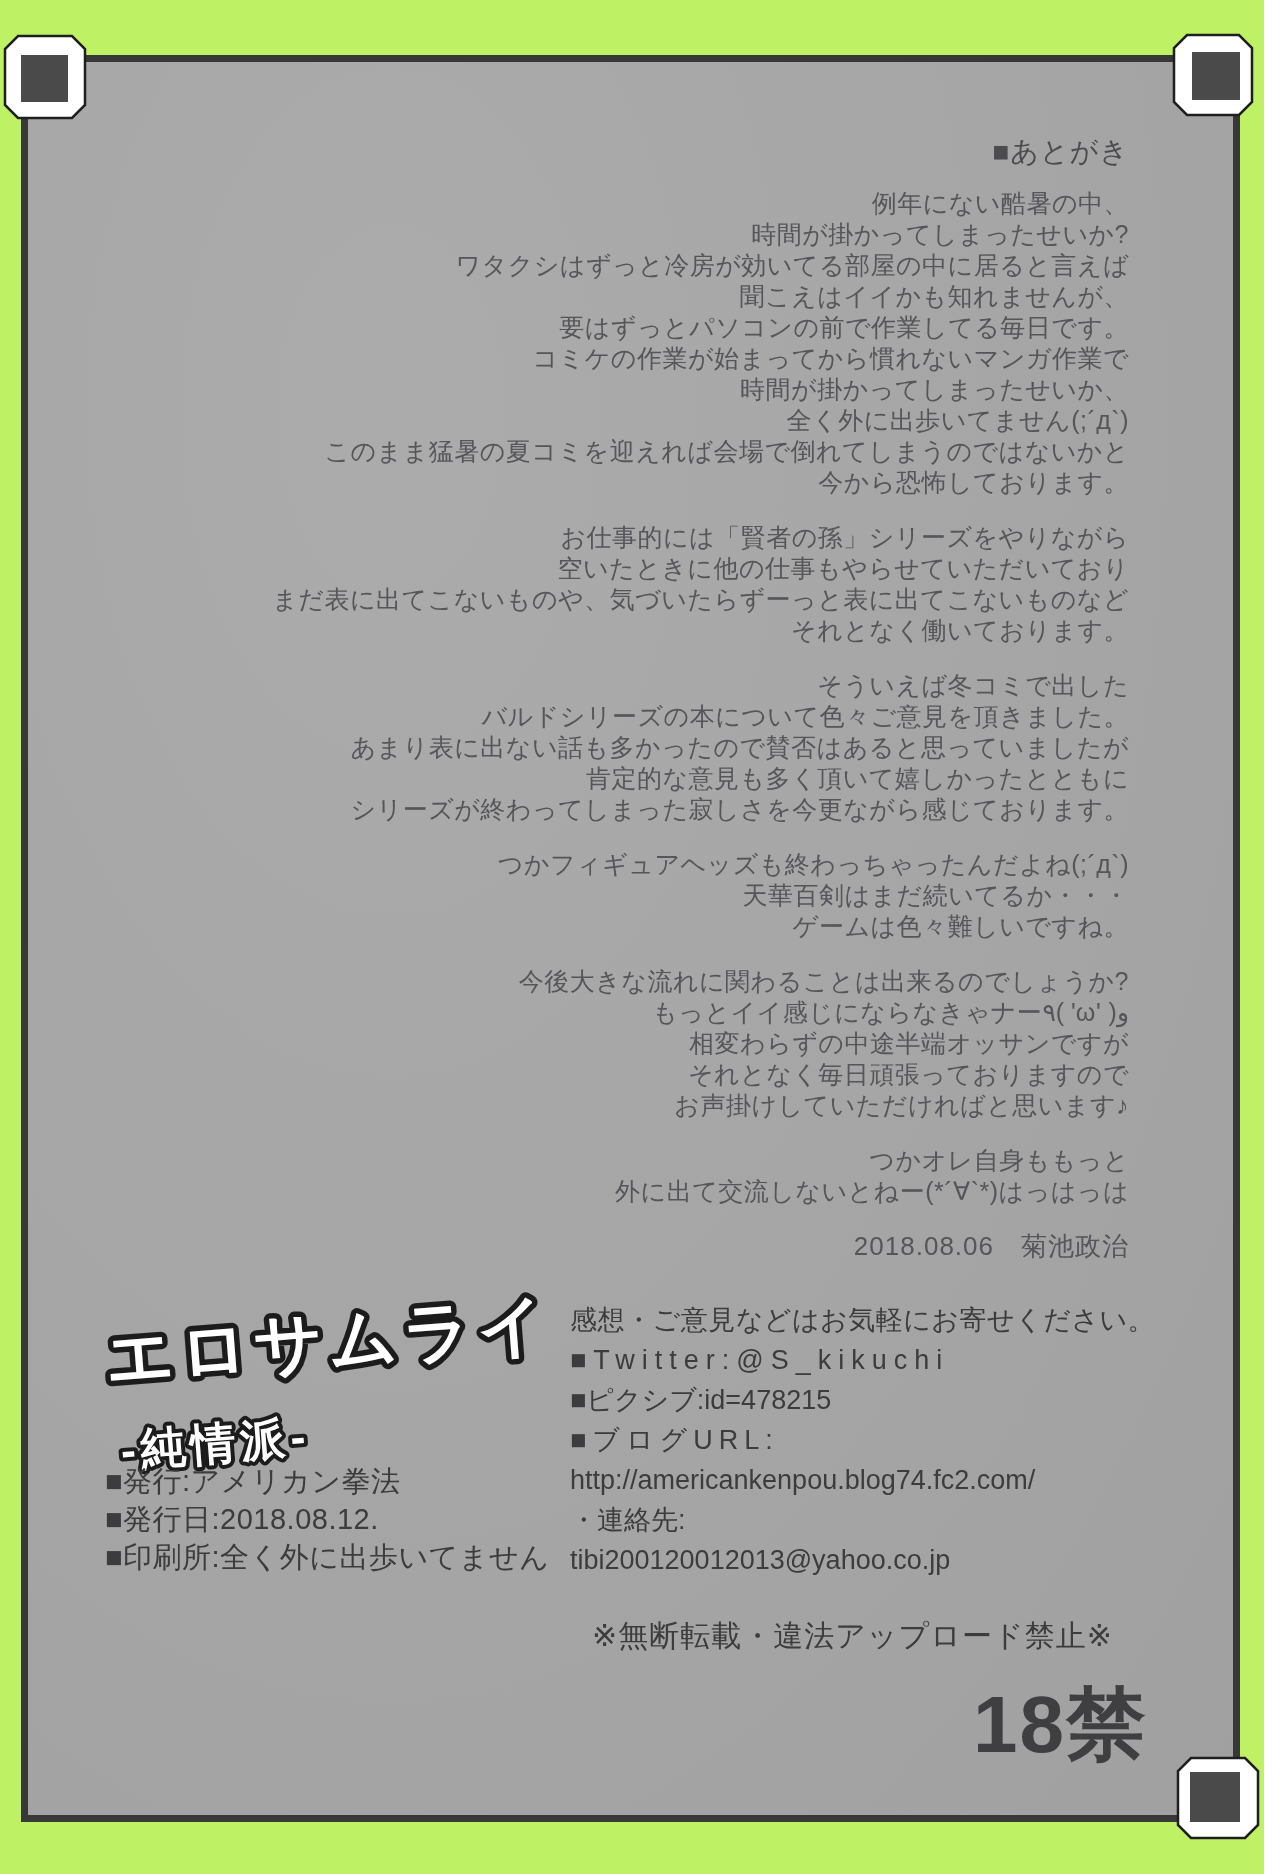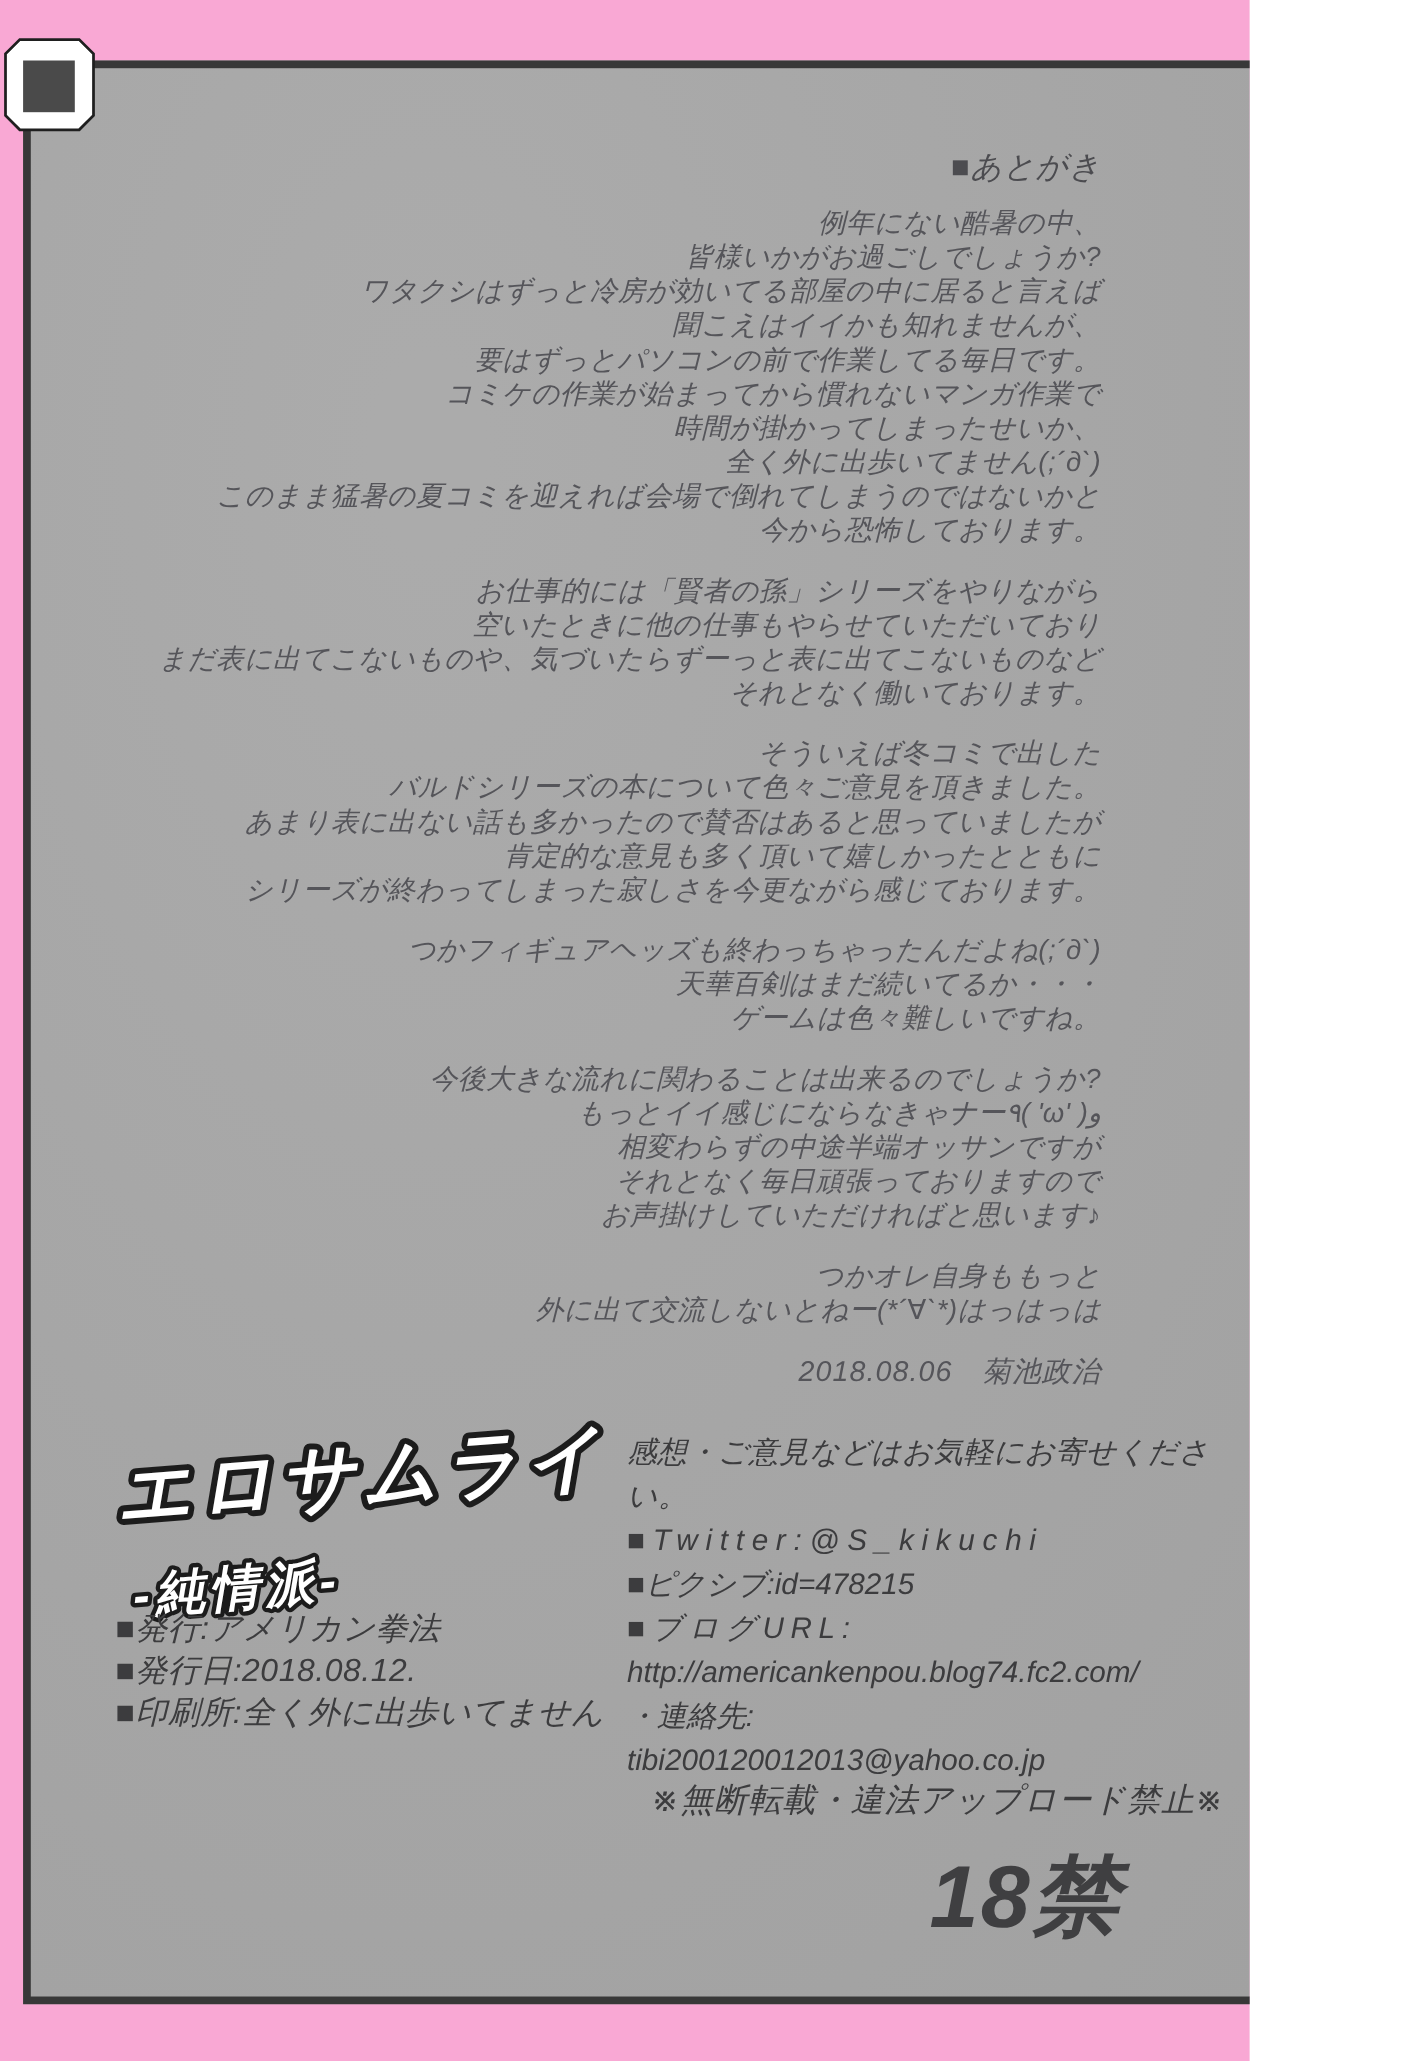--- a/index.html
+++ b/index.html
@@ -1,22 +1,21 @@
 <!DOCTYPE html>
 <html><head>
 <meta charset="utf-8">
 <style>
   html,body{margin:0;padding:0;background:#ffffff;}
   .scan{
     position:relative;
-    width:1136px;height:1874px;
-    background:#f9a8d4;
+    width:1264px;height:1874px;
+    background:#bef264;
     overflow:hidden;
     font-family:"Liberation Sans","DejaVu Sans",sans-serif;
-    font-style:italic;
   }
   
   .page{
     position:absolute;
     left:21px;top:55px;
     width:1219px;height:1767px;
     box-sizing:border-box;
     border:7px solid #383838;
     background:
       radial-gradient(ellipse at 30% 20%, rgba(255,255,255,.05), rgba(0,0,0,.04)),
@@ -95,21 +94,21 @@
   <svg class="corner-mark" style="left:1176px;top:1756px;" width="86" height="84" viewBox="0 0 86 84">
     <path d="M15,2 H69 L82,15 V69 L69,82 H15 L2,69 V15 Z" fill="#ffffff" stroke="#1f1f1f" stroke-width="2.5"></path>
     <rect x="14" y="16" width="50" height="50" fill="#4a4a4a"></rect>
   </svg>
 
   <div class="afterword">
     <div class="heading">■あとがき</div>
     <div>
         <div class="para">
           <div class="line">例年にない酷暑の中、</div>
-          <div class="line">皆様いかがお過ごしでしょうか?</div>
+          <div class="line">時間が掛かってしまったせいか?</div>
           <div class="line">ワタクシはずっと冷房が効いてる部屋の中に居ると言えば</div>
           <div class="line">聞こえはイイかも知れませんが、</div>
           <div class="line">要はずっとパソコンの前で作業してる毎日です。</div>
           <div class="line">コミケの作業が始まってから慣れないマンガ作業で</div>
           <div class="line">時間が掛かってしまったせいか、</div>
           <div class="line">全く外に出歩いてません(;´д`)</div>
           <div class="line">このまま猛暑の夏コミを迎えれば会場で倒れてしまうのではないかと</div>
           <div class="line">今から恐怖しております。</div>
         </div>
         <div class="para">

